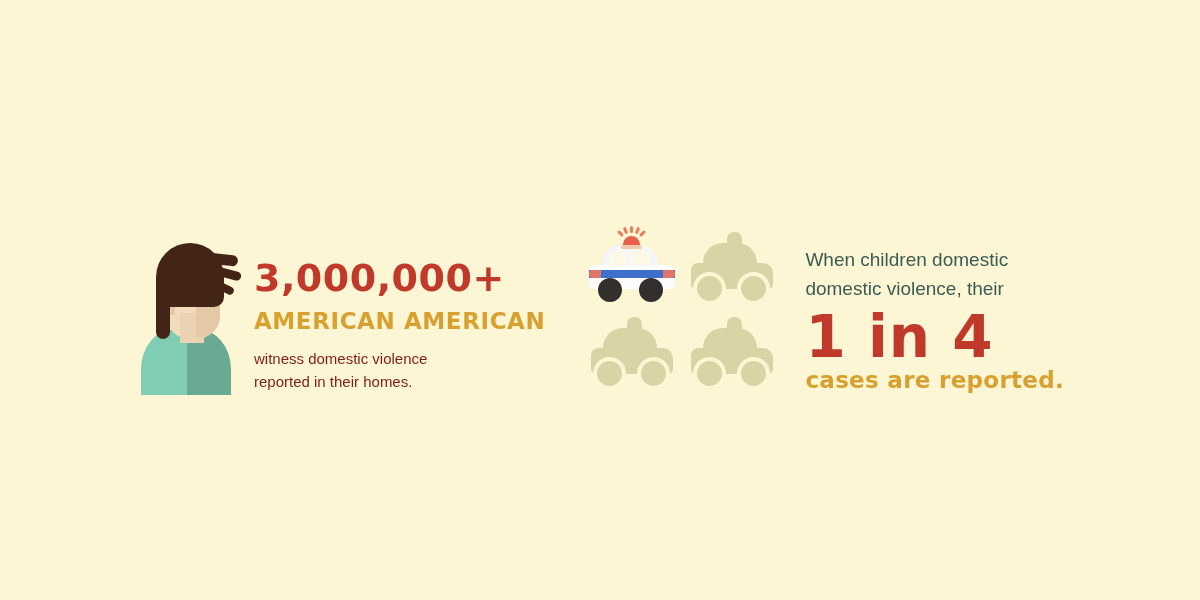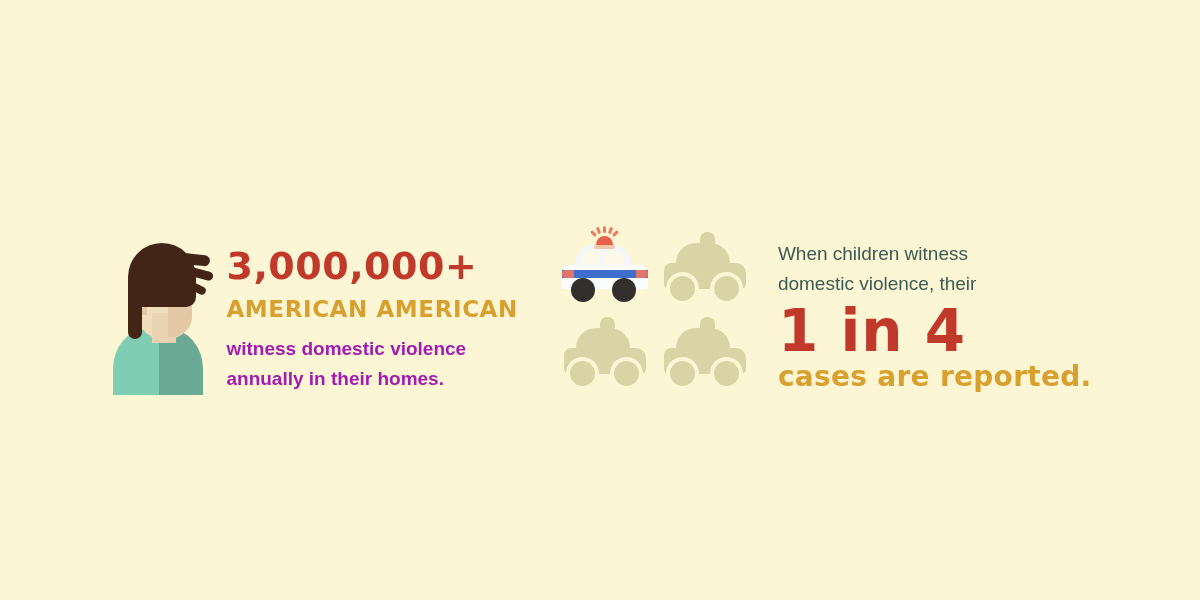--- a/index.html
+++ b/index.html
@@ -200,23 +200,23 @@
     font-size: 23px;
     font-weight: bold;
     color: #d8a02e;
     letter-spacing: 0.6px;
     line-height: 1.1;
     margin-bottom: 12px;
     white-space: nowrap;
   }
   .stat-body {
     font-family: "Liberation Sans", sans-serif;
-    font-size: 19px;
-    font-weight: bold;
-    color: #a21caf;
+    font-size: 15px;
+    font-weight: normal;
+    color: #7f1d1d;
     line-height: 1.55;
     white-space: nowrap;
   }
 
   
   .panel-cars {
     width: 200px;
     height: 170px;
     margin: 0 22px 0 38px;
     display: grid;
@@ -374,21 +374,21 @@
     font-size: 58px;
     font-weight: bold;
     color: #c0392b;
     line-height: 1.0;
     letter-spacing: 1px;
     margin: 4px 0 2px 0;
     white-space: nowrap;
   }
   .rep-tail {
     font-family: "DejaVu Sans", sans-serif;
-    font-size: 28px;
+    font-size: 23px;
     font-weight: bold;
     color: #d8a02e;
     letter-spacing: 0.3px;
     line-height: 1.1;
     white-space: nowrap;
   }
 </style>
 </head>
 <body>
 
@@ -411,21 +411,21 @@
         <div class="hair-spike s1"></div>
         <div class="hair-spike s2"></div>
         <div class="hair-spike s3"></div>
         <div class="hair-spike s4"></div>
       </div>
 
       <div class="stat-text">
         <div class="stat-headline">3,000,000+</div>
         <div class="stat-subhead">AMERICAN AMERICAN</div>
         <div class="stat-body">witness domestic violence</div>
-        <div class="stat-body">annually in their homes.</div>
+        <div class="stat-body">reported in their homes.</div>
       </div>
 
     </section>
 
     <section class="panel-cars">
 
       <div class="car car-police">
         <div class="pc-ray r1"></div>
         <div class="pc-ray r2"></div>
         <div class="pc-ray r3"></div>
@@ -464,20 +464,20 @@
         <div class="car-dome"></div>
         <div class="car-cabin"></div>
         <div class="car-body"></div>
         <div class="car-wheel front"></div>
         <div class="car-wheel rear"></div>
       </div>
 
     </section>
 
     <section class="panel-reported">
-      <div class="rep-lead">When children witness</div>
+      <div class="rep-lead">When children domestic</div>
       <div class="rep-lead">domestic violence, their</div>
       <div class="rep-big">1 in 4</div>
       <div class="rep-tail">cases are reported.</div>
     </section>
 
   </div>
 </div>
 
 </body></html>

